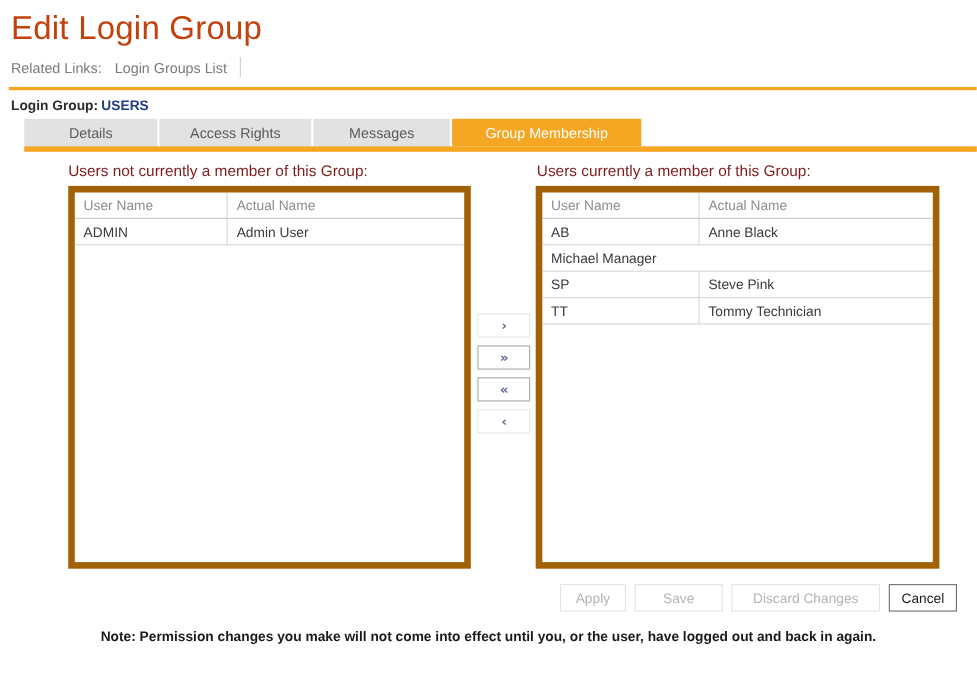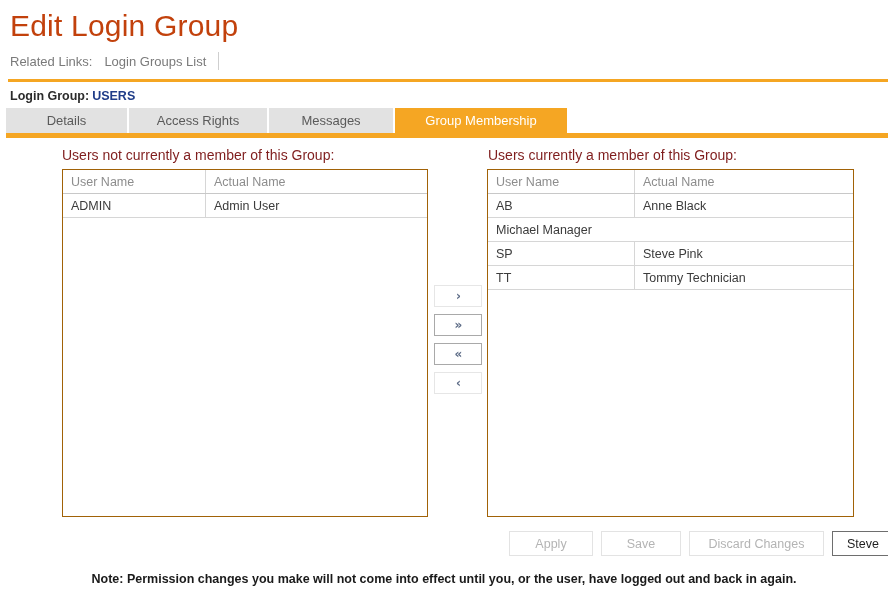--- a/index.html
+++ b/index.html
@@ -66,21 +66,21 @@
   }
   .group-line .group-value {
     color: #1F3C88;
     font-weight: bold;
     margin-left: 3px;
   }
 
   
   .tabs-wrap {
     position: relative;
-    margin-left: 6px;
+    margin-left: 22px;
     height: 27px;
   }
   .tabs {
     display: flex;
     height: 25px;
     align-items: stretch;
   }
   .tab {
     background: #e2e2e2;
     color: #5a5a5a;
@@ -123,21 +123,21 @@
     font-size: 14px;
     color: #7f1d1d;
     top: 0px;
   }
   .panel-label.left  { left: 62px; }
   .panel-label.right { left: 488px; }
 
   .user-table {
     position: absolute;
     top: 22px;
-    border: 1px solid #a16207;
+    border: 6px solid #a16207;
     background: #ffffff;
     box-sizing: border-box;
     height: 348px;
     overflow: hidden;
   }
   .user-table.left  { left: 62px;  width: 366px; }
   .user-table.right { left: 487px; width: 367px; }
 
   .ut-row {
     display: flex;
@@ -217,21 +217,21 @@
     justify-content: center;
     margin-right: 8px;
     cursor: default;
     font-family: "Liberation Sans", sans-serif;
   }
   .act-btn.enabled {
     border: 1px solid #6e6e6e;
     color: #1e1e1e;
     cursor: pointer;
   }
-  .act-apply   { width: 84px; }
+  .act-apply   { width: 60px; }
   .act-save    { width: 80px; }
   .act-discard { width: 135px; }
   .act-cancel  { width: 62px; margin-right: 0; }
 
   
   .note {
     position: absolute;
     top: 572px;
     left: 0;
     width: 888px;
@@ -312,16 +312,16 @@
       <div class="ut-cell c1">Tommy Technician</div>
     </div>
   </div>
 
 </div>
 
 <div class="action-row">
   <div class="act-btn act-apply">Apply</div>
   <div class="act-btn act-save">Save</div>
   <div class="act-btn act-discard">Discard Changes</div>
-  <div class="act-btn act-cancel enabled">Steve</div>
+  <div class="act-btn act-cancel enabled">Cancel</div>
 </div>
 
 <div class="note">Note: Permission changes you make will not come into effect until you, or the user, have logged out and back in again.</div>
 
 </body></html>

